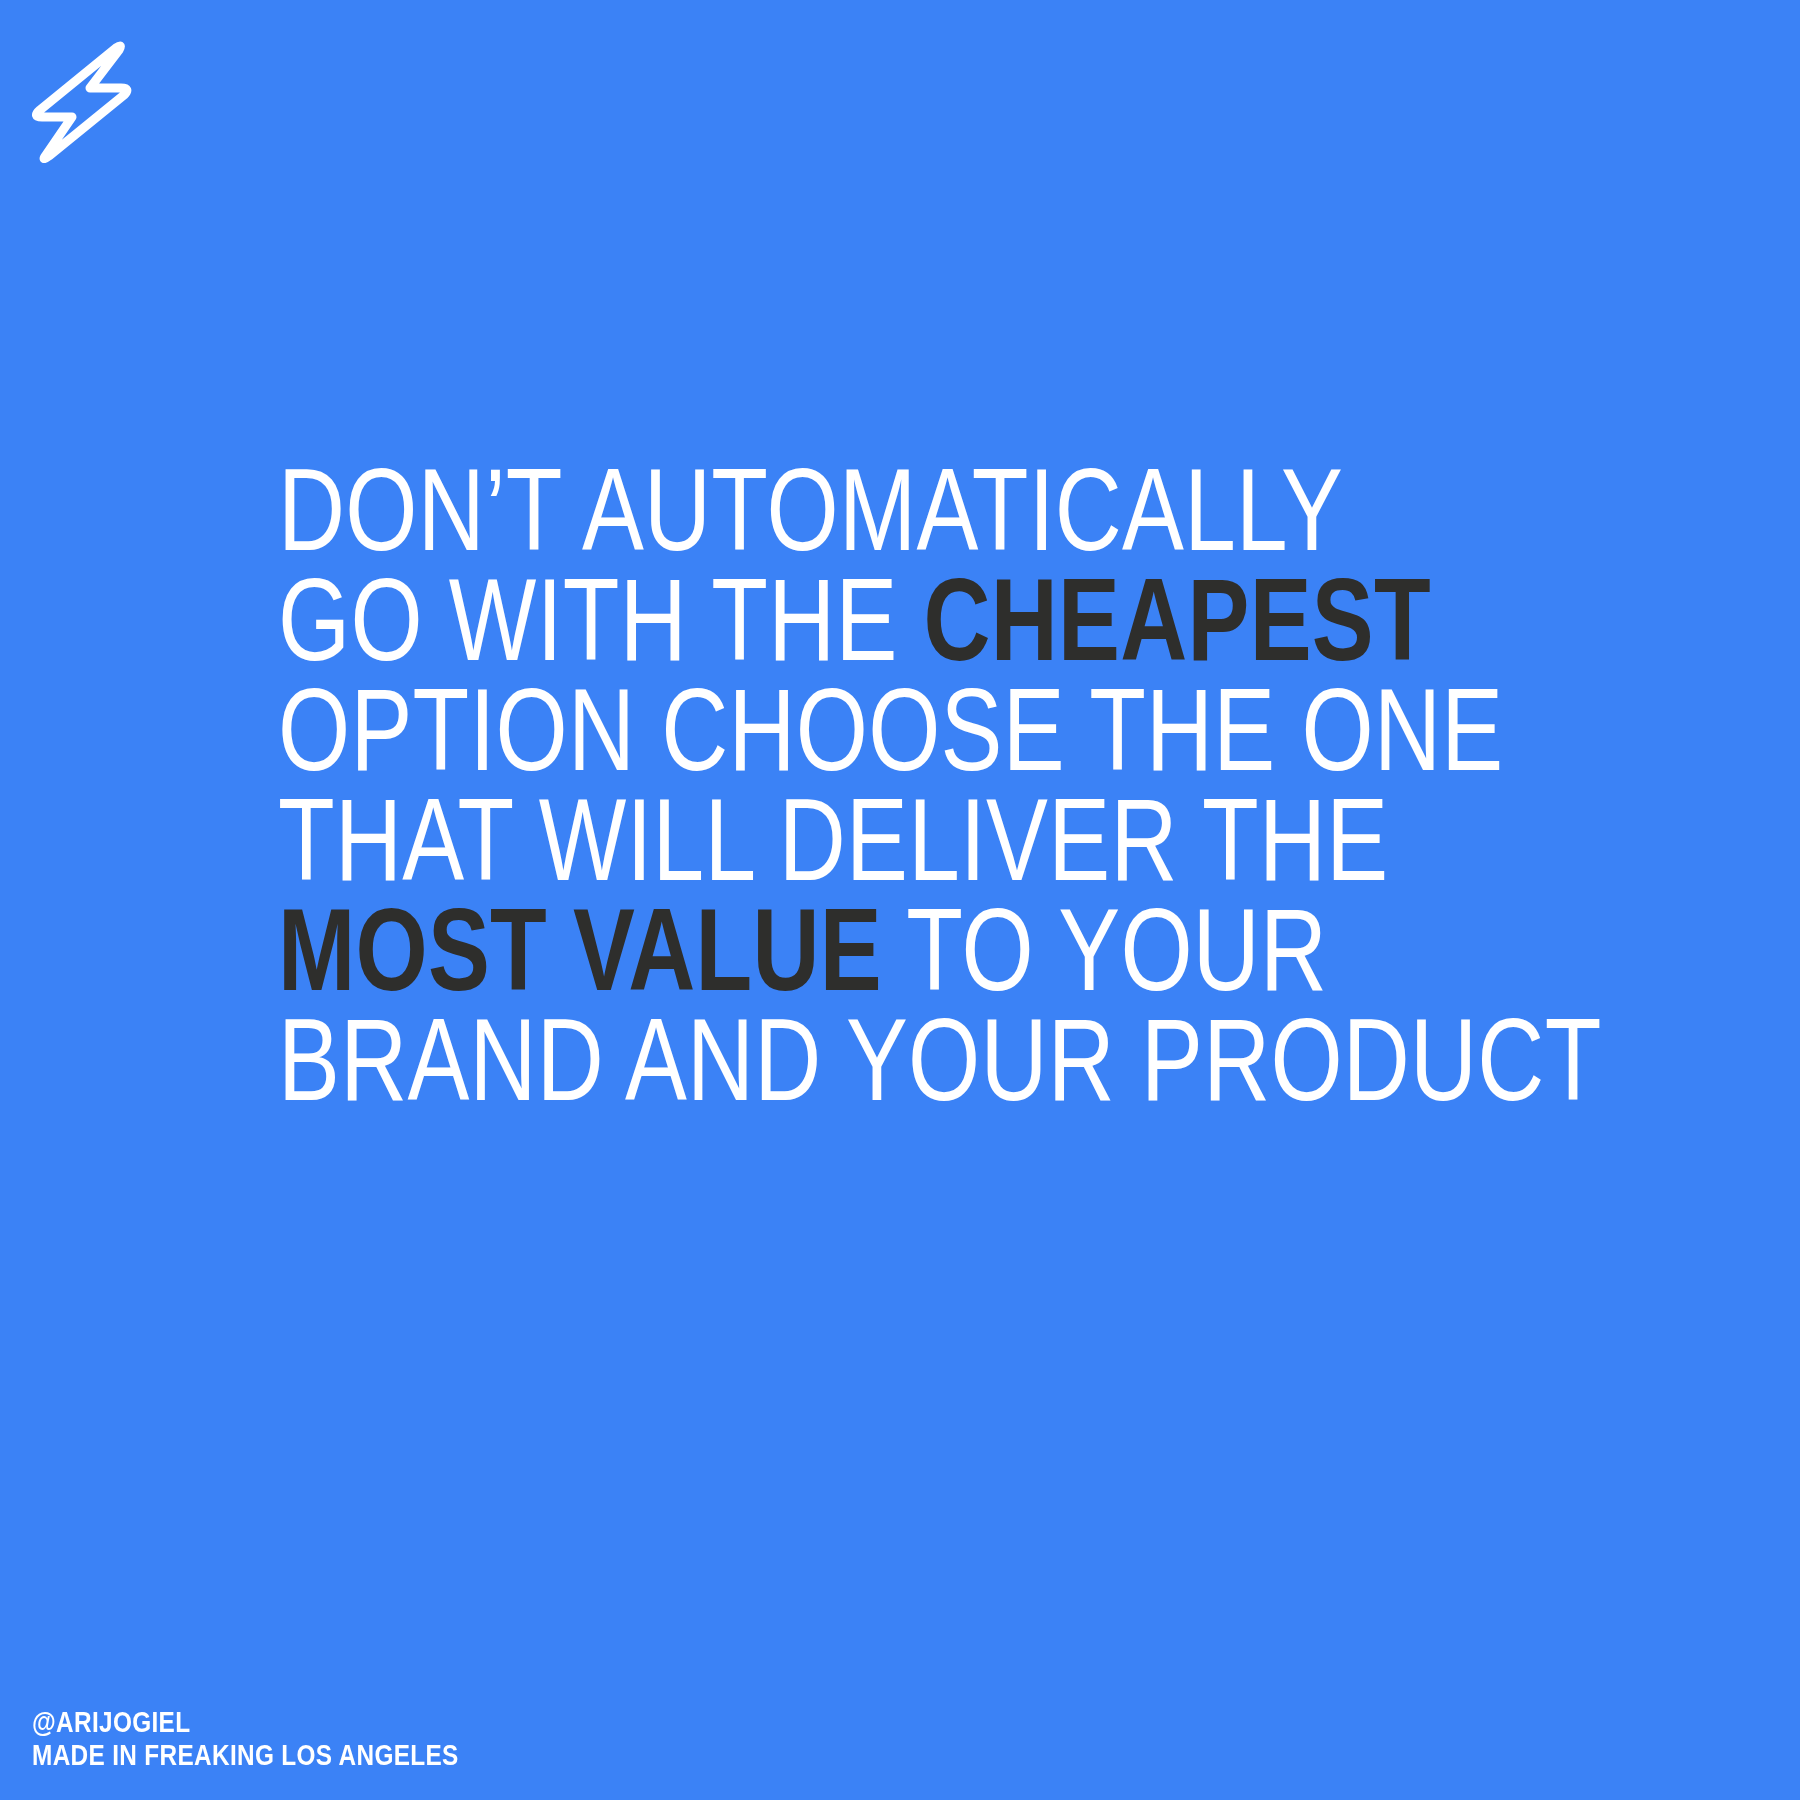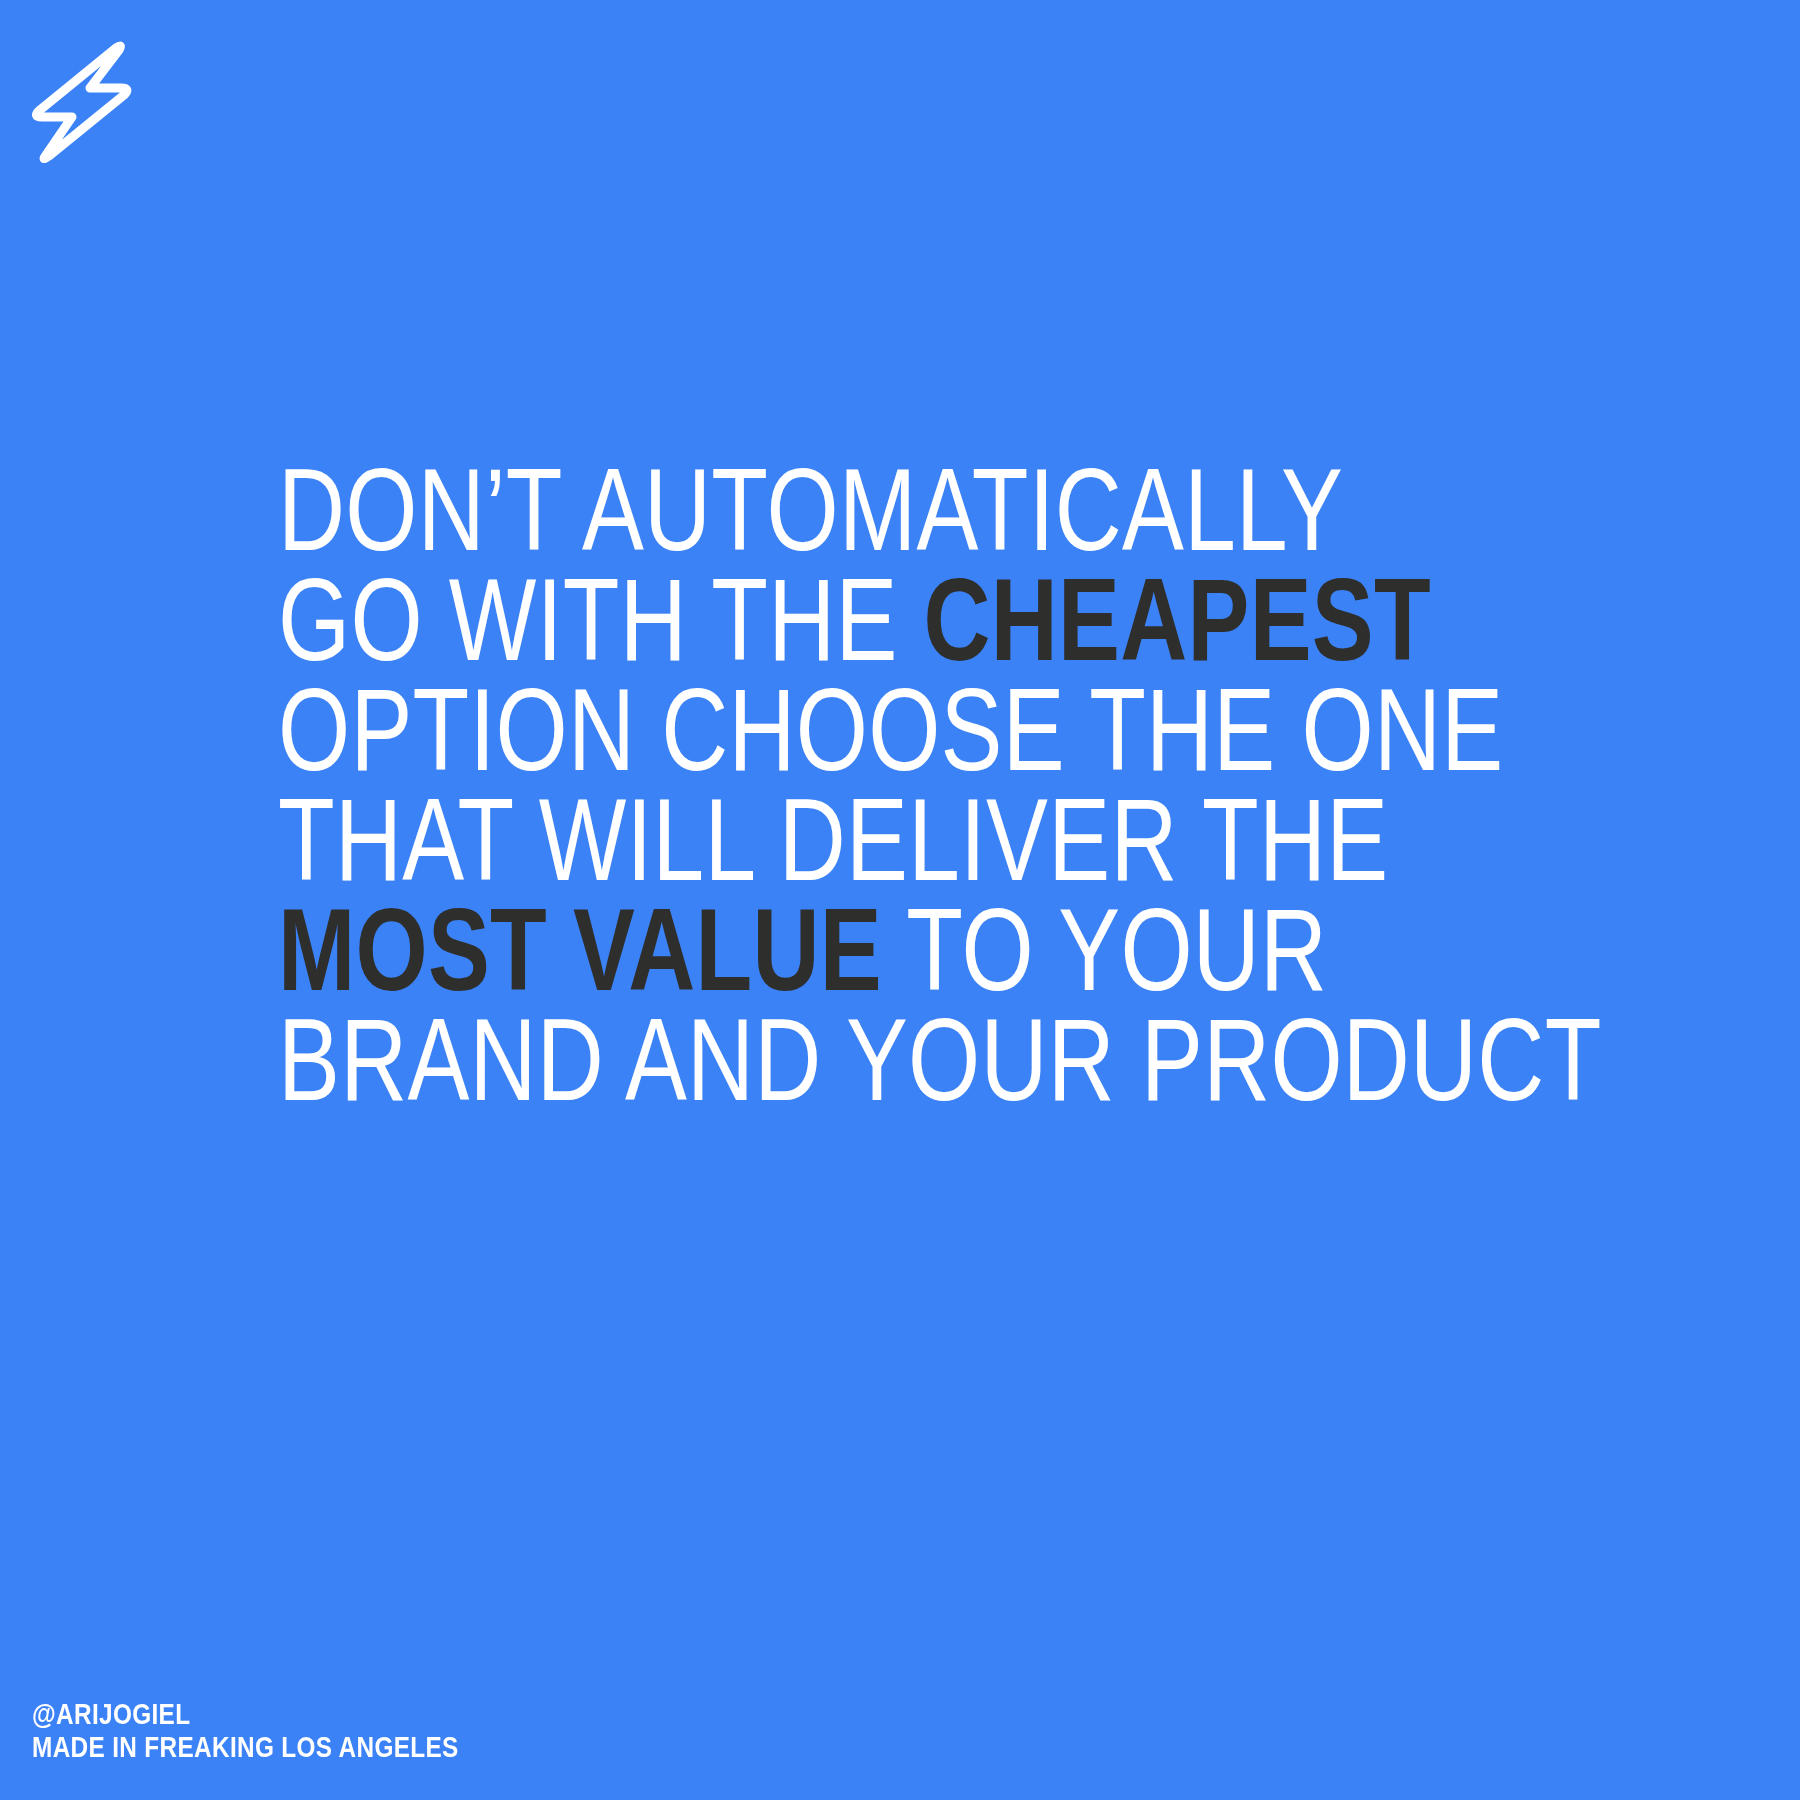--- a/index.html
+++ b/index.html
@@ -60,21 +60,21 @@
   }
   .quote-line .em {
     font-weight: 700;
     color: #2e2e2c;
   }
 
   
   .footer {
     position: absolute;
     left: 32px;
-    bottom: 36px;
+    bottom: 28px;
   }
   .footer-line {
     font-family: "Liberation Sans Narrow", "Liberation Sans", sans-serif;
     font-weight: 700;
     font-size: 29px;
     line-height: 33px;
     letter-spacing: 0.4px;
     color: #ffffff;
     text-transform: uppercase;
     white-space: nowrap;

